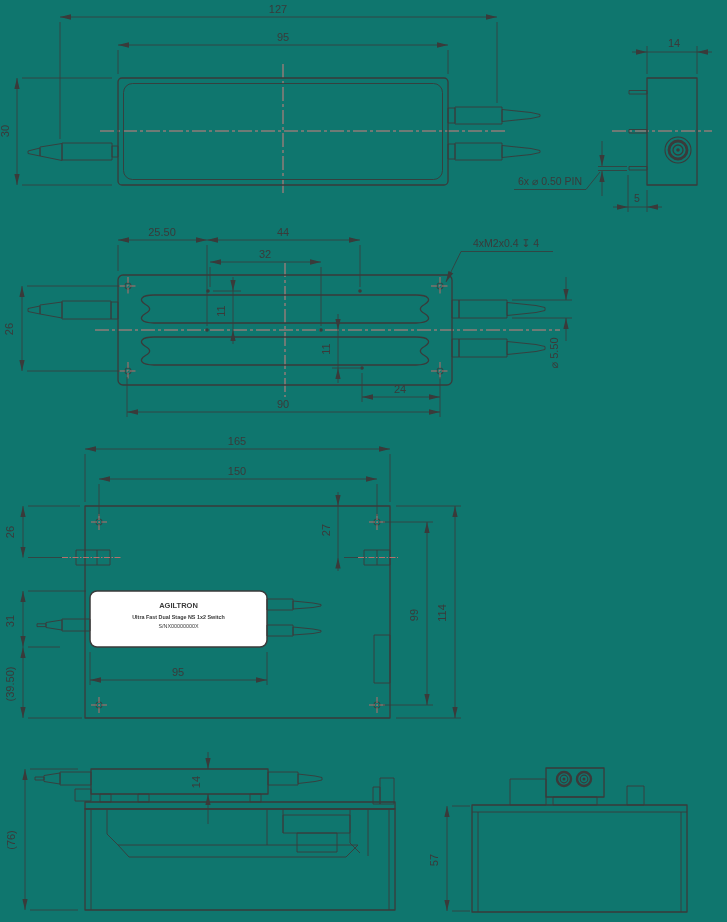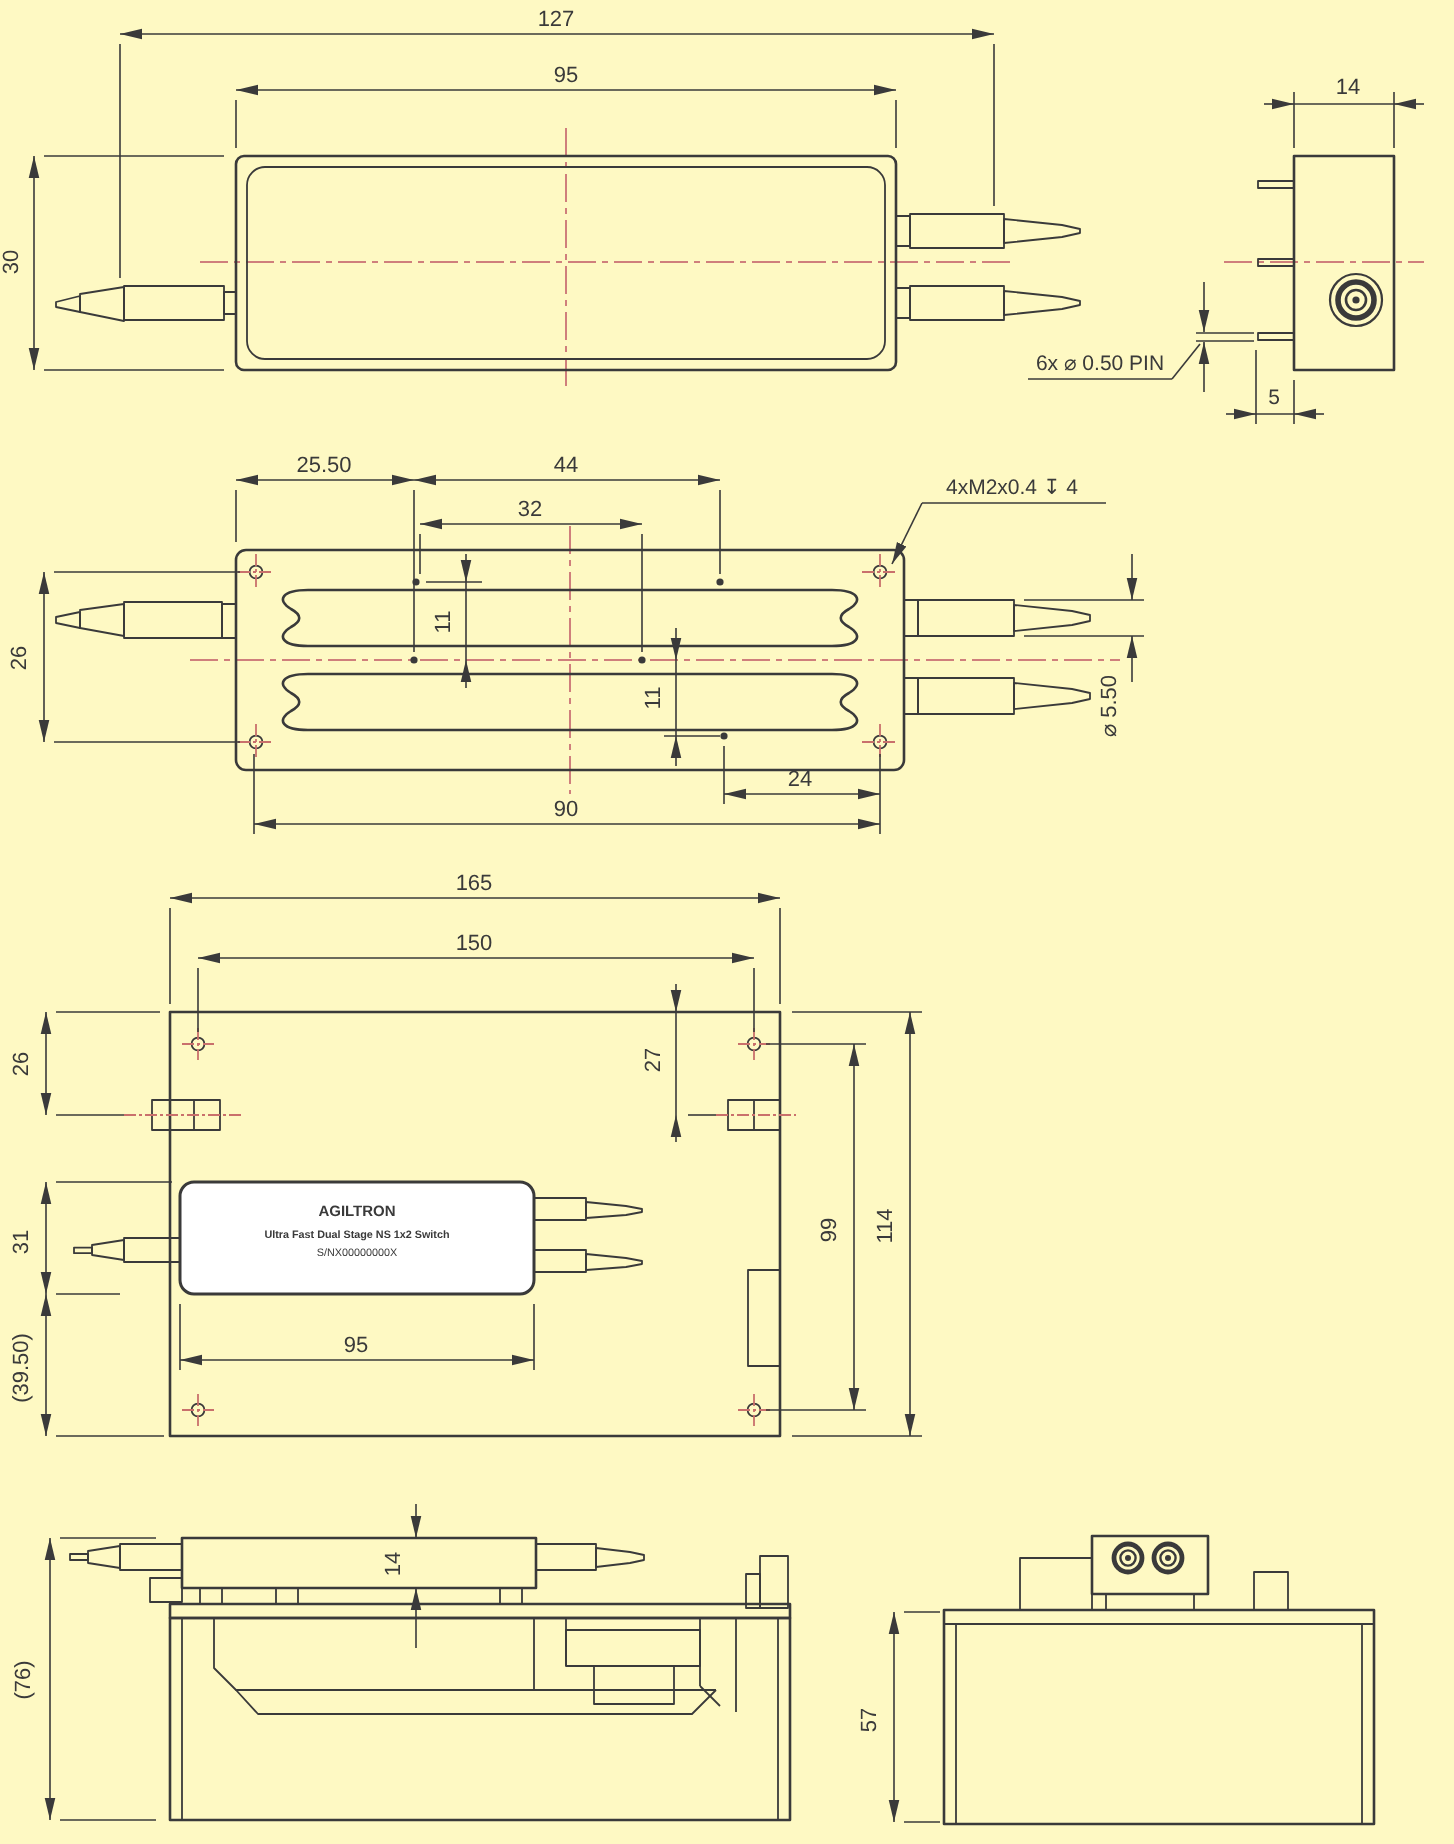--- a/index.html
+++ b/index.html
@@ -1,16 +1,16 @@
 <!DOCTYPE html>
 <html><head>
 <meta charset="utf-8">
 <style>
   html,body{margin:0;padding:0;background:#ffffff;}
-  .stage{width:727px;height:922px;position:relative;background:#fef9c3;}
+  .stage{width:727px;height:922px;position:relative;background:#0f766e;}
   svg{display:block;}
   .p  {stroke:#3a3a3a;stroke-width:1.3;fill:none;stroke-linejoin:round;stroke-linecap:round;}
   .p2 {stroke:#3a3a3a;stroke-width:0.9;fill:none;stroke-linejoin:round;}
   .pf {stroke:#3a3a3a;stroke-width:1.1;fill:#ffffff;stroke-linejoin:round;}
   .d  {stroke:#3a3a3a;stroke-width:0.8;fill:none;}
   .r  {stroke:#cf7f7c;stroke-width:1;fill:none;stroke-dasharray:14,3,3,3;}
   .rc {stroke:#c9706c;stroke-width:0.9;fill:none;stroke-dasharray:6,1.5,1.5,1.5;}
   .dot{fill:#3a3a3a;stroke:none;}
   text{fill:#3a3a3a;font-family:"Liberation Sans",sans-serif;}
   .t  {font-size:11px;text-anchor:middle;}

